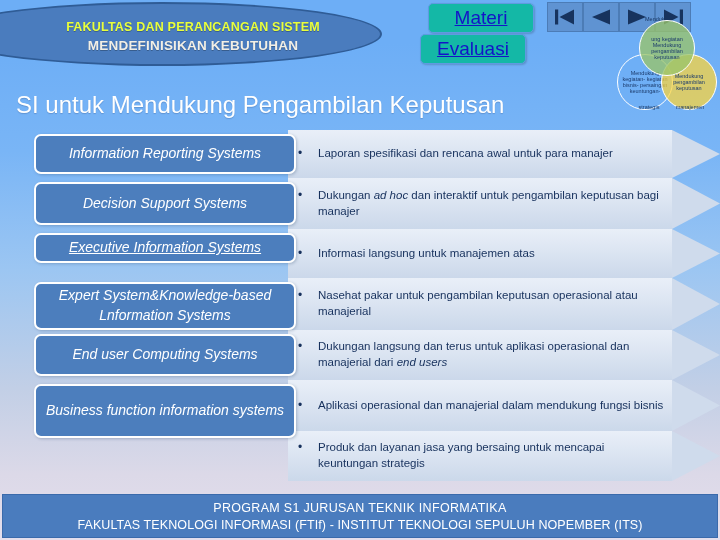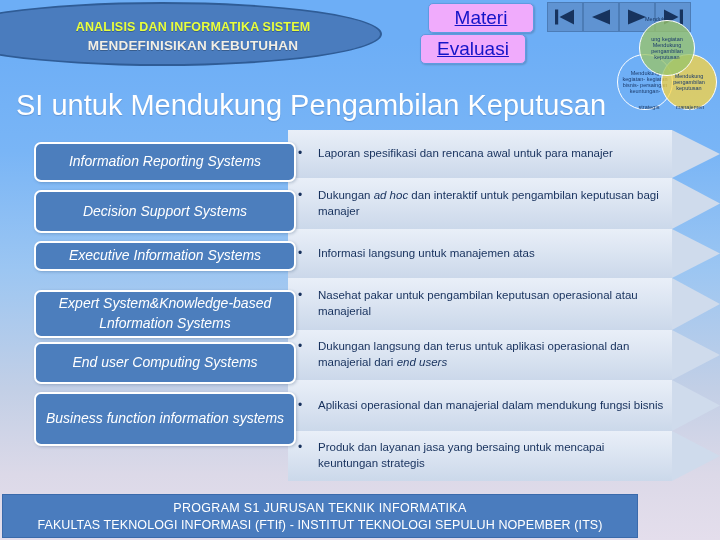--- a/index.html
+++ b/index.html
@@ -25,21 +25,21 @@
     color:#E9FF3D;font-size:12.5px;font-weight:bold;letter-spacing:.2px;
     white-space:nowrap;text-shadow:0 1px 0 rgba(0,0,0,.25);
   }
   .banner-line2{
     color:#F2EFE6;font-size:13.5px;font-weight:bold;letter-spacing:.2px;
     white-space:nowrap;margin-top:4px;text-shadow:0 1px 0 rgba(0,0,0,.25);text-align:center;
   }
 
   
   .linkbtn{
-    position:absolute;background:#f0abfc;border:1px solid #5E9BE0;border-radius:5px;
+    position:absolute;background:#14b8a6;border:1px solid #5E9BE0;border-radius:5px;
     display:flex;align-items:center;justify-content:center;
     box-shadow:1px 1px 2px rgba(0,0,0,.18);
   }
   .linkbtn span{
     color:#1414C8;font-size:19px;text-decoration:underline;white-space:nowrap;
   }
   #btn-materi{left:428px;top:3px;width:104px;height:28px;}
   #btn-evaluasi{left:420px;top:34px;width:104px;height:28px;text-align:center;}
 
   
@@ -66,21 +66,21 @@
   .venn .c-left{left:0px;top:36px;background:rgba(109,174,246,.55);}
   .venn .c-right{left:44px;top:36px;background:rgba(255,214,56,.72);}
   .venn .lbl{position:absolute;font-size:5.5px;color:#16335E;white-space:nowrap;}
   .venn .lbl-top{left:28px;top:-2px;}
   .venn .lbl-botl{left:14px;top:86px;text-align:center;width:36px;white-space:normal;line-height:1.1;}
   .venn .lbl-botr{left:56px;top:86px;text-align:center;width:34px;white-space:normal;line-height:1.1;}
 
   
   .title{
     position:absolute;left:16px;top:86px;width:700px;height:38px;
-    color:#FFFFFF;font-size:29px;line-height:38px;white-space:nowrap;
+    color:#FFFFFF;font-size:24px;line-height:38px;white-space:nowrap;
     text-shadow:0 1px 1px rgba(40,70,120,.28);
   }
 
   
   .rows{position:absolute;left:0;top:130px;width:720px;}
   .row{position:relative;width:720px;}
   .arrow{
     position:absolute;left:288px;top:0;right:0;height:100%;
   }
   .arrow-body{
@@ -105,41 +105,41 @@
   }
   .arrow-text em{font-style:italic;}
 
   .label-box{
     position:absolute;left:34px;top:4px;width:262px;
     background:#4C7EBD;border:2.5px solid #FFFFFF;border-radius:7px;
     box-sizing:border-box;
     display:flex;align-items:center;justify-content:center;text-align:center;
     color:#FFFFFF;font-style:italic;font-size:14px;line-height:1.42;
     box-shadow:1px 1px 3px rgba(20,50,90,.25);
-    z-index:2;padding:4px 8px;margin-top:8px;
+    z-index:2;padding:4px 8px;
   }
 
   
   .footer{
-    position:absolute;left:2px;bottom:2px;width:636px;height:44px;
+    position:absolute;left:2px;bottom:2px;width:716px;height:44px;
     background:#4A7CBE;border:1px solid #3A6AAB;box-sizing:border-box;
     display:flex;flex-direction:column;align-items:center;justify-content:center;
     color:#FFFFFF;
   }
   .footer-l1{font-size:12.5px;letter-spacing:.3px;white-space:nowrap;}
   .footer-l2{font-size:12.5px;letter-spacing:.1px;white-space:nowrap;margin-top:3px;}
 </style>
 </head>
 <body>
 
 <div class="stage">
 
   <div class="banner">
     <div class="banner-inner">
-      <div class="banner-line1">ANALISIS DAN INFORMATIKA SISTEM</div>
+      <div class="banner-line1">FAKULTAS DAN PERANCANGAN SISTEM</div>
       <div class="banner-line2">MENDEFINISIKAN KEBUTUHAN</div>
     </div>
   </div>
 
   <div class="linkbtn" id="btn-materi">
     <span>Materi</span>
   </div>
   <div class="linkbtn" id="btn-evaluasi">
     <span>Evaluasi</span>
   </div>
@@ -226,21 +226,21 @@
             <svg viewBox="0 0 48 100" preserveAspectRatio="none">
               <polygon points="0,0 0,100 48,50" fill="#CFDBEC"></polygon>
             </svg>
           </div>
           <div class="arrow-text">
             <ul>
               <li>Informasi langsung untuk manajemen atas</li>
             </ul>
           </div>
         </div>
-        <div class="label-box" style="height: 30px;">Executive Information Systems</div>
+        <div class="label-box" style="height: 30px; text-decoration: underline;">Executive Information Systems</div>
       </div>
       <div class="row" style="height: 52px;">
         <div class="arrow">
           <div class="arrow-body"></div>
           <div class="arrow-head">
             <svg viewBox="0 0 48 100" preserveAspectRatio="none">
               <polygon points="0,0 0,100 48,50" fill="#CFDBEC"></polygon>
             </svg>
           </div>
           <div class="arrow-text">

